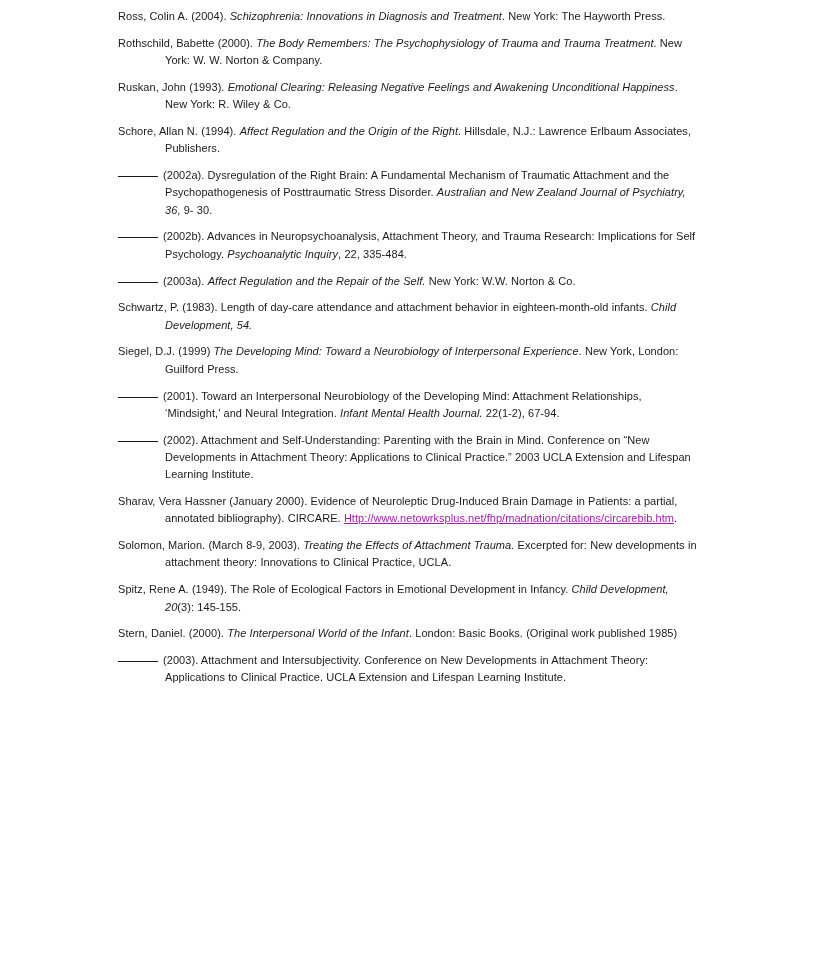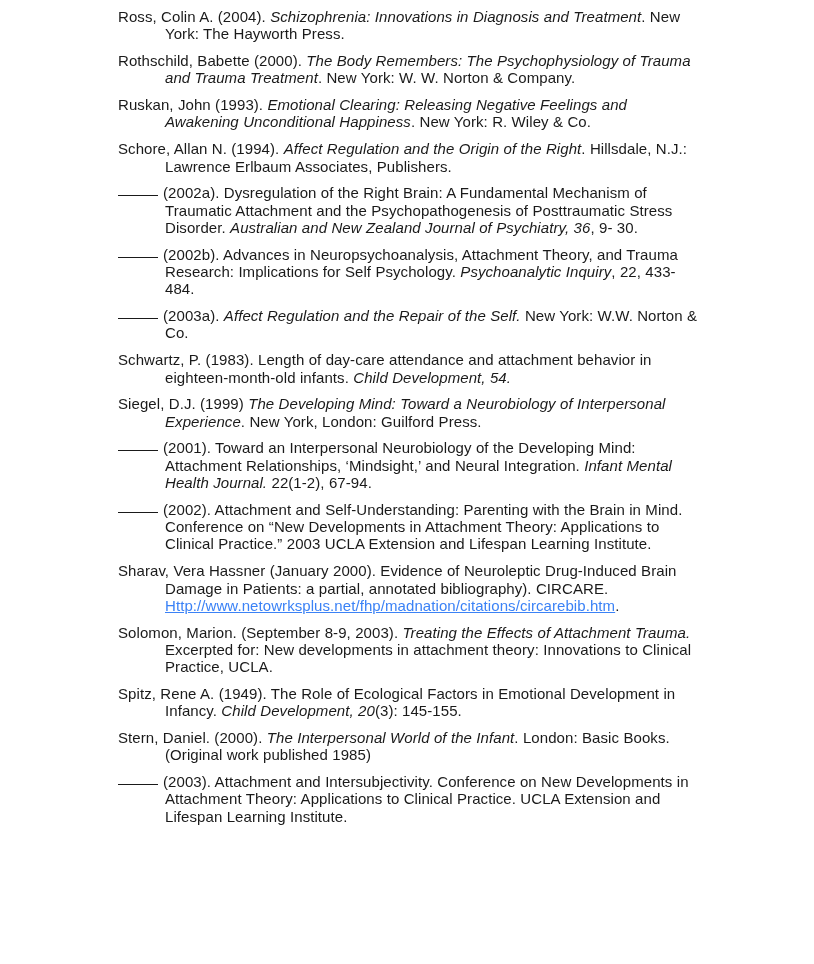--- a/index.html
+++ b/index.html
@@ -20,60 +20,60 @@
     width: 814px;
     height: 964px;
     background: #ffffff;
     box-sizing: border-box;
     padding: 8px 114px 0 118px;
   }
   .refs {
     display: block;
   }
   .ref {
-    font-size: 15px;
+    font-size: 11px;
     line-height: 17.3px;
     text-align: left;
     margin: 0 0 9.5px 0;
     padding-left: 47px;
     text-indent: -47px;
     word-spacing: 0.1px;
     letter-spacing: 0.005em;
   }
   .rule {
     display: inline-block;
     width: 40px;
     border-bottom: 1px solid #1a1a1a;
     vertical-align: 2px;
     margin-right: 5px;
   }
   .it {
     font-style: italic;
   }
   .lnk {
-    color: #3b82f6;
+    color: #a21caf;
     text-decoration: underline;
     cursor: pointer;
   }
 </style>
 </head>
 <body>
 
 <div class="page">
   <div class="refs" id="reference-list">
       <p class="ref"><span>Ross, Colin A. (2004). </span><span class="it">Schizophrenia: Innovations in Diagnosis and Treatment</span><span>. New York: The Hayworth Press.</span></p>
       <p class="ref"><span>Rothschild, Babette (2000).  </span><span class="it">The Body Remembers:  The Psychophysiology of Trauma and Trauma Treatment</span><span>.  New York:  W. W. Norton &amp; Company.</span></p>
       <p class="ref"><span>Ruskan, John (1993).  </span><span class="it">Emotional Clearing:  Releasing Negative Feelings and Awakening Unconditional Happiness</span><span>.  New York:  R. Wiley &amp; Co.</span></p>
       <p class="ref"><span>Schore, Allan N. (1994).  </span><span class="it">Affect Regulation and the Origin of the Right</span><span>.  Hillsdale, N.J.: Lawrence Erlbaum Associates, Publishers.</span></p>
       <p class="ref"><span class="rule"></span><span>(2002a).  Dysregulation of the Right Brain:  A Fundamental Mechanism of Traumatic Attachment and the Psychopathogenesis of Posttraumatic Stress Disorder. </span><span class="it">Australian and New Zealand Journal of Psychiatry,  36</span><span>, 9- 30.</span></p>
-      <p class="ref"><span class="rule"></span><span>(2002b).  Advances in Neuropsychoanalysis, Attachment Theory, and Trauma Research:  Implications for Self Psychology. </span><span class="it">Psychoanalytic Inquiry</span><span>, 22, 433-484.</span></p>
+      <p class="ref"><span class="rule"></span><span>(2002b).  Advances in Neuropsychoanalysis, Attachment Theory, and Trauma Research:  Implications for Self Psychology. </span><span class="it">Psychoanalytic Inquiry</span><span>, 22, 335-484.</span></p>
       <p class="ref"><span class="rule"></span><span>(2003a).  </span><span class="it">Affect Regulation and the Repair of the Self.</span><span> New York: W.W. Norton &amp; Co.</span></p>
       <p class="ref"><span>Schwartz, P. (1983). Length of day-care attendance and attachment behavior in eighteen-month-old infants.  </span><span class="it">Child Development, 54.</span></p>
       <p class="ref"><span>Siegel, D.J. (1999) </span><span class="it">The Developing Mind:  Toward a Neurobiology of Interpersonal Experience</span><span>. New York, London: Guilford Press.</span></p>
       <p class="ref"><span class="rule"></span><span>(2001).  Toward an Interpersonal Neurobiology of the Developing Mind: Attachment Relationships, ‘Mindsight,’ and Neural Integration. </span><span class="it">Infant Mental Health Journal.</span><span>  22(1-2), 67-94.</span></p>
       <p class="ref"><span class="rule"></span><span>(2002).  Attachment and Self-Understanding:  Parenting with the Brain in Mind. Conference on “New Developments in Attachment Theory:  Applications to Clinical Practice.” 2003 UCLA Extension and Lifespan Learning Institute.</span></p>
       <p class="ref"><span>Sharav, Vera Hassner (January 2000). Evidence of Neuroleptic Drug-Induced Brain Damage in Patients: a partial, annotated bibliography). CIRCARE. </span><span class="lnk">Http://www.netowrksplus.net/fhp/madnation/citations/circarebib.htm</span><span>.</span></p>
-      <p class="ref"><span>Solomon, Marion. (September 8-9, 2003). </span><span class="it">Treating the Effects of Attachment Trauma.</span><span> Excerpted for: New developments in attachment theory: Innovations to Clinical Practice, UCLA.</span></p>
+      <p class="ref"><span>Solomon, Marion. (March 8-9, 2003). </span><span class="it">Treating the Effects of Attachment Trauma.</span><span> Excerpted for: New developments in attachment theory: Innovations to Clinical Practice, UCLA.</span></p>
       <p class="ref"><span>Spitz, Rene A. (1949). The Role of Ecological Factors in Emotional Development in Infancy. </span><span class="it">Child Development, 20</span><span>(3): 145-155.</span></p>
       <p class="ref"><span>Stern, Daniel. (2000). </span><span class="it">The Interpersonal World of the Infant</span><span>. London: Basic Books. (Original work published 1985)</span></p>
       <p class="ref"><span class="rule"></span><span>(2003). Attachment and Intersubjectivity. Conference on New Developments in Attachment Theory: Applications to Clinical Practice. UCLA Extension and Lifespan Learning Institute.</span></p>
     </div>
 </div>
 
 </body></html>

